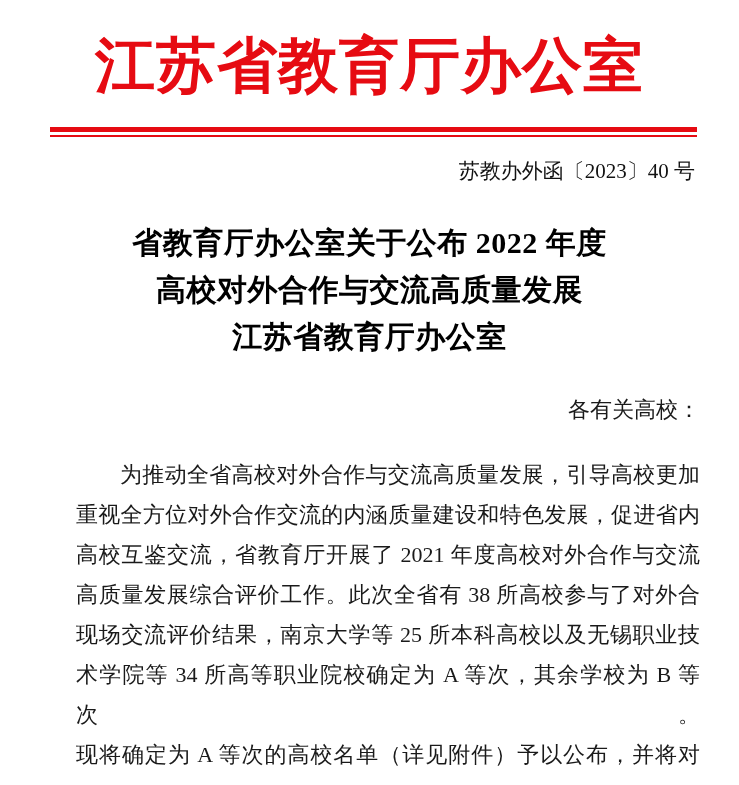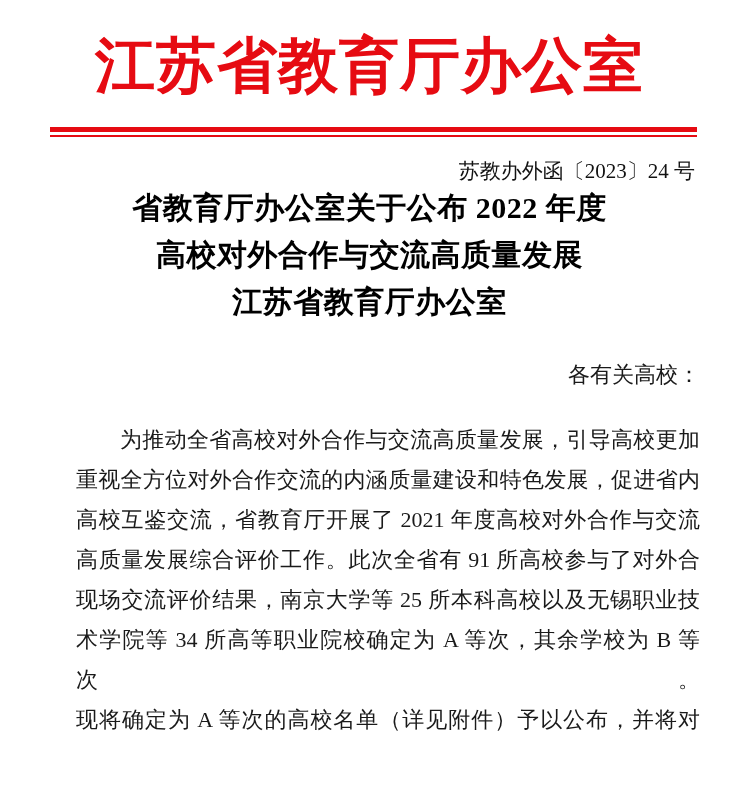--- a/index.html
+++ b/index.html
@@ -45,20 +45,21 @@
   
   .doc-number {
     margin: 21px 44px 0 0;
     text-align: right;
     font-size: 21px;
     line-height: 26px;
     color: #121212;
   }
   
   .notice-title {
+    margin-top: 35px;
     text-align: center;
     font-weight: 700;
     font-size: 30px;
     line-height: 47px;
     letter-spacing: 0.5px;
     color: #000000;
   }
   
   .body-block {
     margin: 30px 39px 0 76px;
@@ -84,38 +85,38 @@
 <div class="page">
 
   <header>
     <h1 class="letterhead">江苏省教育厅办公室</h1>
 
     <div class="divider">
       <div class="rule-thick"></div>
       <div class="rule-thin"></div>
     </div>
 
-    <div class="doc-number">苏教办外函〔2023〕24 号</div>
+    <div class="doc-number">苏教办外函〔2023〕40 号</div>
   </header>
 
   <main>
     <div class="notice-title">
       <div>省教育厅办公室关于公布 2022 年度</div>
       <div>高校对外合作与交流高质量发展</div>
       <div>江苏省教育厅办公室</div>
     </div>
 
     <div class="body-block">
       <div class="salutation">各有关高校：</div>
 
       <div>
         <div class="p-line first-line">为推动全省高校对外合作与交流高质量发展，引导高校更加</div>
         <div class="p-line">重视全方位对外合作交流的内涵质量建设和特色发展，促进省内</div>
         <div class="p-line">高校互鉴交流，省教育厅开展了 2021 年度高校对外合作与交流</div>
-        <div class="p-line">高质量发展综合评价工作。此次全省有 91 所高校参与了对外合</div>
+        <div class="p-line">高质量发展综合评价工作。此次全省有 38 所高校参与了对外合</div>
         <div class="p-line">现场交流评价结果，南京大学等 25 所本科高校以及无锡职业技</div>
         <div class="p-line">术学院等 34 所高等职业院校确定为 A 等次，其余学校为 B 等次。</div>
         <div class="p-line">现将确定为 A 等次的高校名单（详见附件）予以公布，并将对</div>
 
       </div>
     </div>
   </main>
 
 </div>
 

